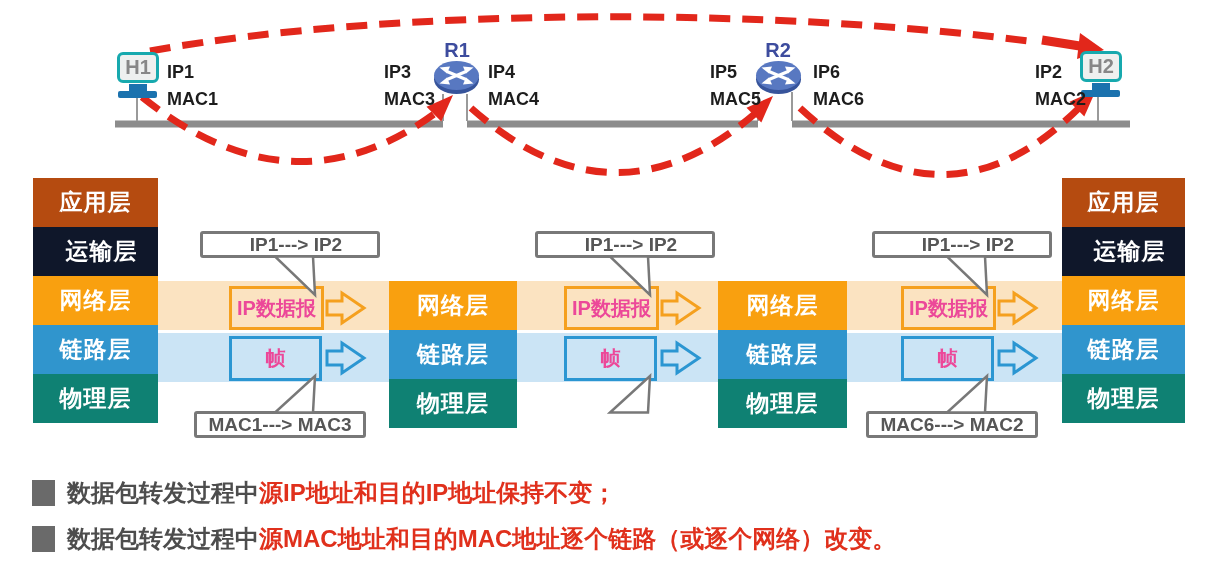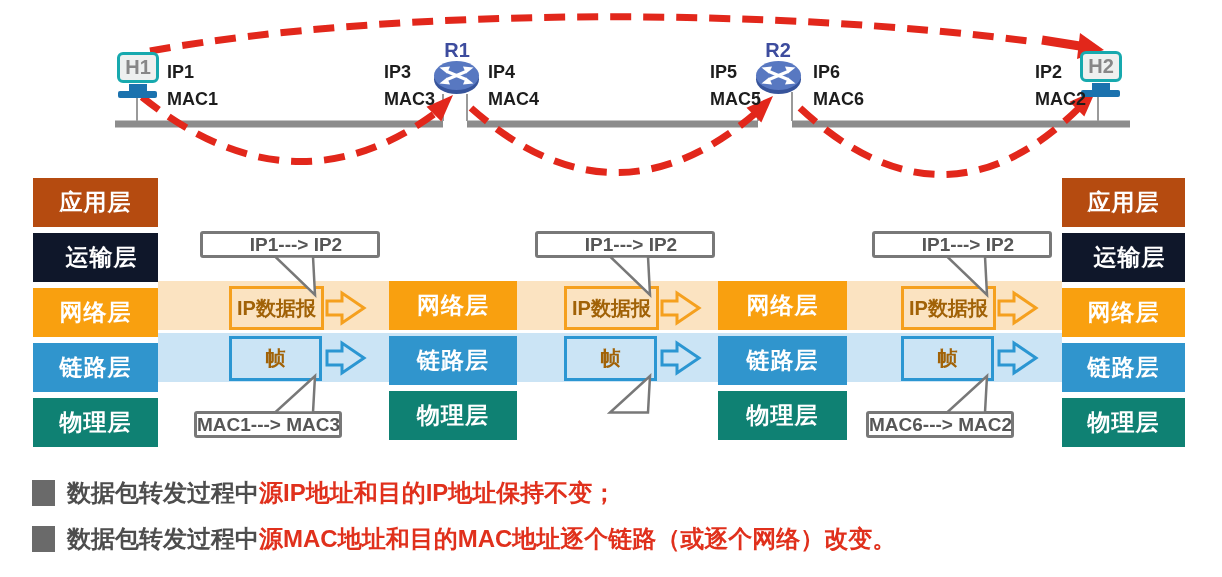--- a/index.html
+++ b/index.html
@@ -22,21 +22,21 @@
   .host-base { width:39px; height:7px; background:#1B72AE; border-radius:2px; z-index:5; }
 
   .addr-label { font-size:18px; font-weight:bold; color:#1d1d1d; line-height:27px; white-space:nowrap; z-index:6; }
   .router-name { font-size:20px; font-weight:bold; color:#3D4C9E; width:46px; text-align:center; z-index:6; }
 
   
   .band { height:49px; z-index:1; }
   #band-network { left:158px; top:281px; width:904px; background:#FBE3C1; }
   #band-link    { left:158px; top:333px; width:904px; background:#CBE4F5; }
 
-  .stack { display:flex; flex-direction:column; gap:6px; z-index:2; }
+  .stack { display:flex; flex-direction:column; gap:0; z-index:2; }
   .layer {
     height:49px; display:flex; align-items:center; justify-content:center;
     color:#ffffff; font-size:23px; font-weight:bold; letter-spacing:1px;
   }
   .layer.l-app  { background:#B54B10; }
   .layer.l-tran { background:#0f172a;padding-left:12px; }
   .layer.l-net  { background:#F9A00F; }
   .layer.l-link { background:#3095CD; }
   .layer.l-phy  { background:#0F8173; }
 
@@ -46,23 +46,23 @@
   #stack-right { left:1062px; top:178px; width:123px; }
 
   
   .group { width:175px; height:212px; z-index:3; }
   .callout {
     position:absolute; background:#ffffff; border:3px solid #787878; border-radius:3px;
     color:#565656; font-size:19px; font-weight:bold; text-align:center; line-height:21px;
     white-space:nowrap; z-index:4;
   }
   .callout.c-ip  { left:7px; top:0px;   width:180px; height:27px;padding-left:12px; }
-  .callout.c-mac { left:1px; top:180px; width:148px; height:27px; }
+  .callout.c-mac { left:1px; top:180px; width:172px; height:27px; }
   .databox {
-    position:absolute; left:36px; text-align:center; color:#a16207;
+    position:absolute; left:36px; text-align:center; color:#ec4899;
     font-size:20px; font-weight:bold; z-index:4;
   }
   .databox.d-ip    { top:55px;  width:95px; height:44px; border:3px solid #F5A01E; line-height:38px; }
   .databox.d-frame { top:105px; width:93px; height:45px; border:3px solid #2B96D2; line-height:39px; }
   .group svg { position:absolute; left:0; top:0; z-index:5; pointer-events:none; }
 
   #group-1 { left:193px; top:231px; }
   #group-2 { left:528px; top:231px; }
   #group-3 { left:865px; top:231px; }
 

